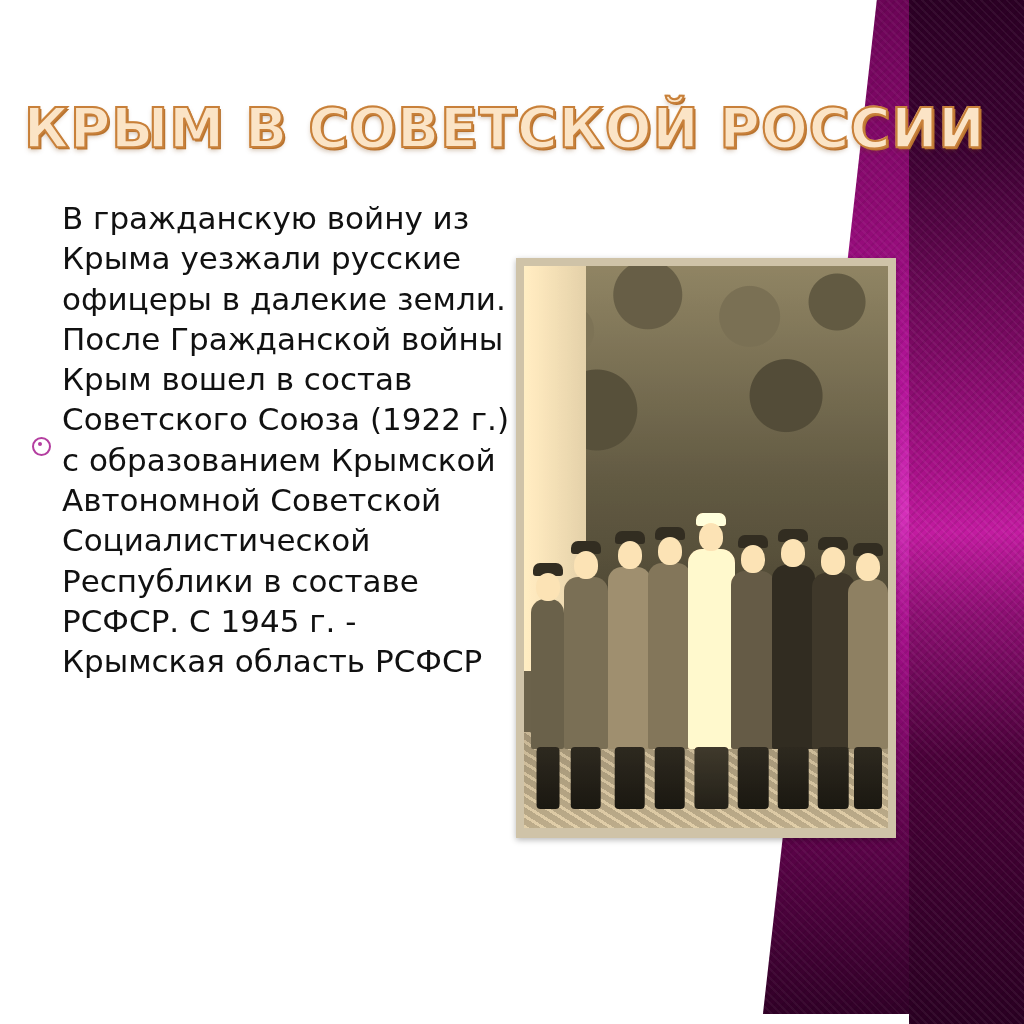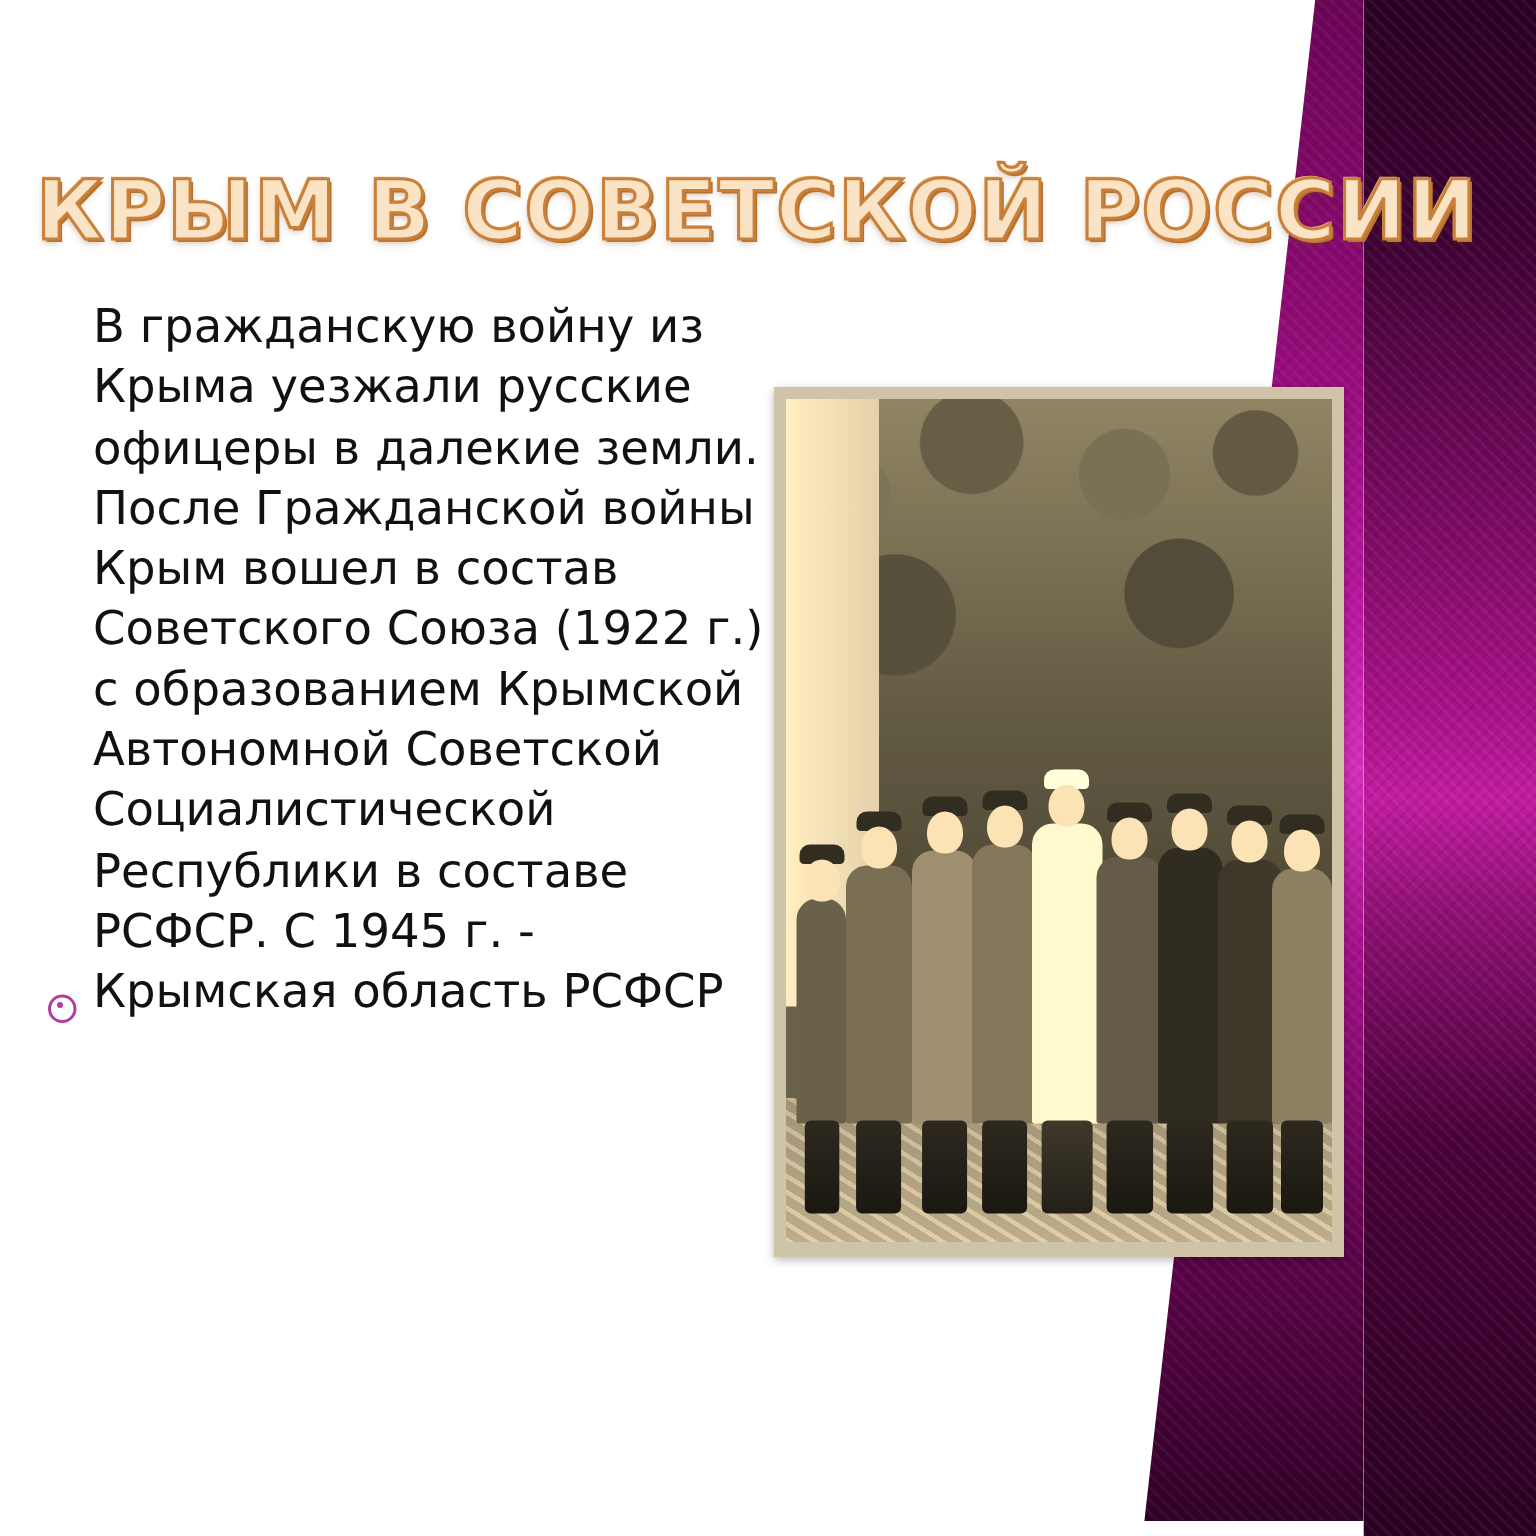--- a/index.html
+++ b/index.html
@@ -71,21 +71,21 @@
     inset: 0;
     background-image:
       repeating-linear-gradient(45deg, rgba(255,255,255,0.045) 0 2px, rgba(0,0,0,0) 2px 6px),
       repeating-linear-gradient(-45deg, rgba(0,0,0,0.06) 0 2px, rgba(0,0,0,0) 2px 6px);
   }
 
   
   .title {
     position: absolute;
     left: 24px;
-    top: 112px;
+    top: 100px;
     width: 860px;
     text-align: center;
     font-family: "DejaVu Sans", sans-serif;
     font-weight: bold;
     font-size: 55px;
     letter-spacing: 1px;
     line-height: 1.05;
     color: #fbe4c6;
     text-transform: uppercase;
     -webkit-text-stroke: 2px #c8803a;
@@ -98,21 +98,21 @@
 
   
   .body-block {
     position: absolute;
     left: 32px;
     top: 198px;
     width: 490px;
   }
   .bullet-row {
     display: flex;
-    align-items: flex-end;
+    align-items: center;
   }
   .bullet-marker {
     flex: 0 0 auto;
     width: 30px;
     padding-top: 13px;
     color: #b43ea0;
     font-size: 20px;
     line-height: 1;
   }
   .bullet-marker .ring {

